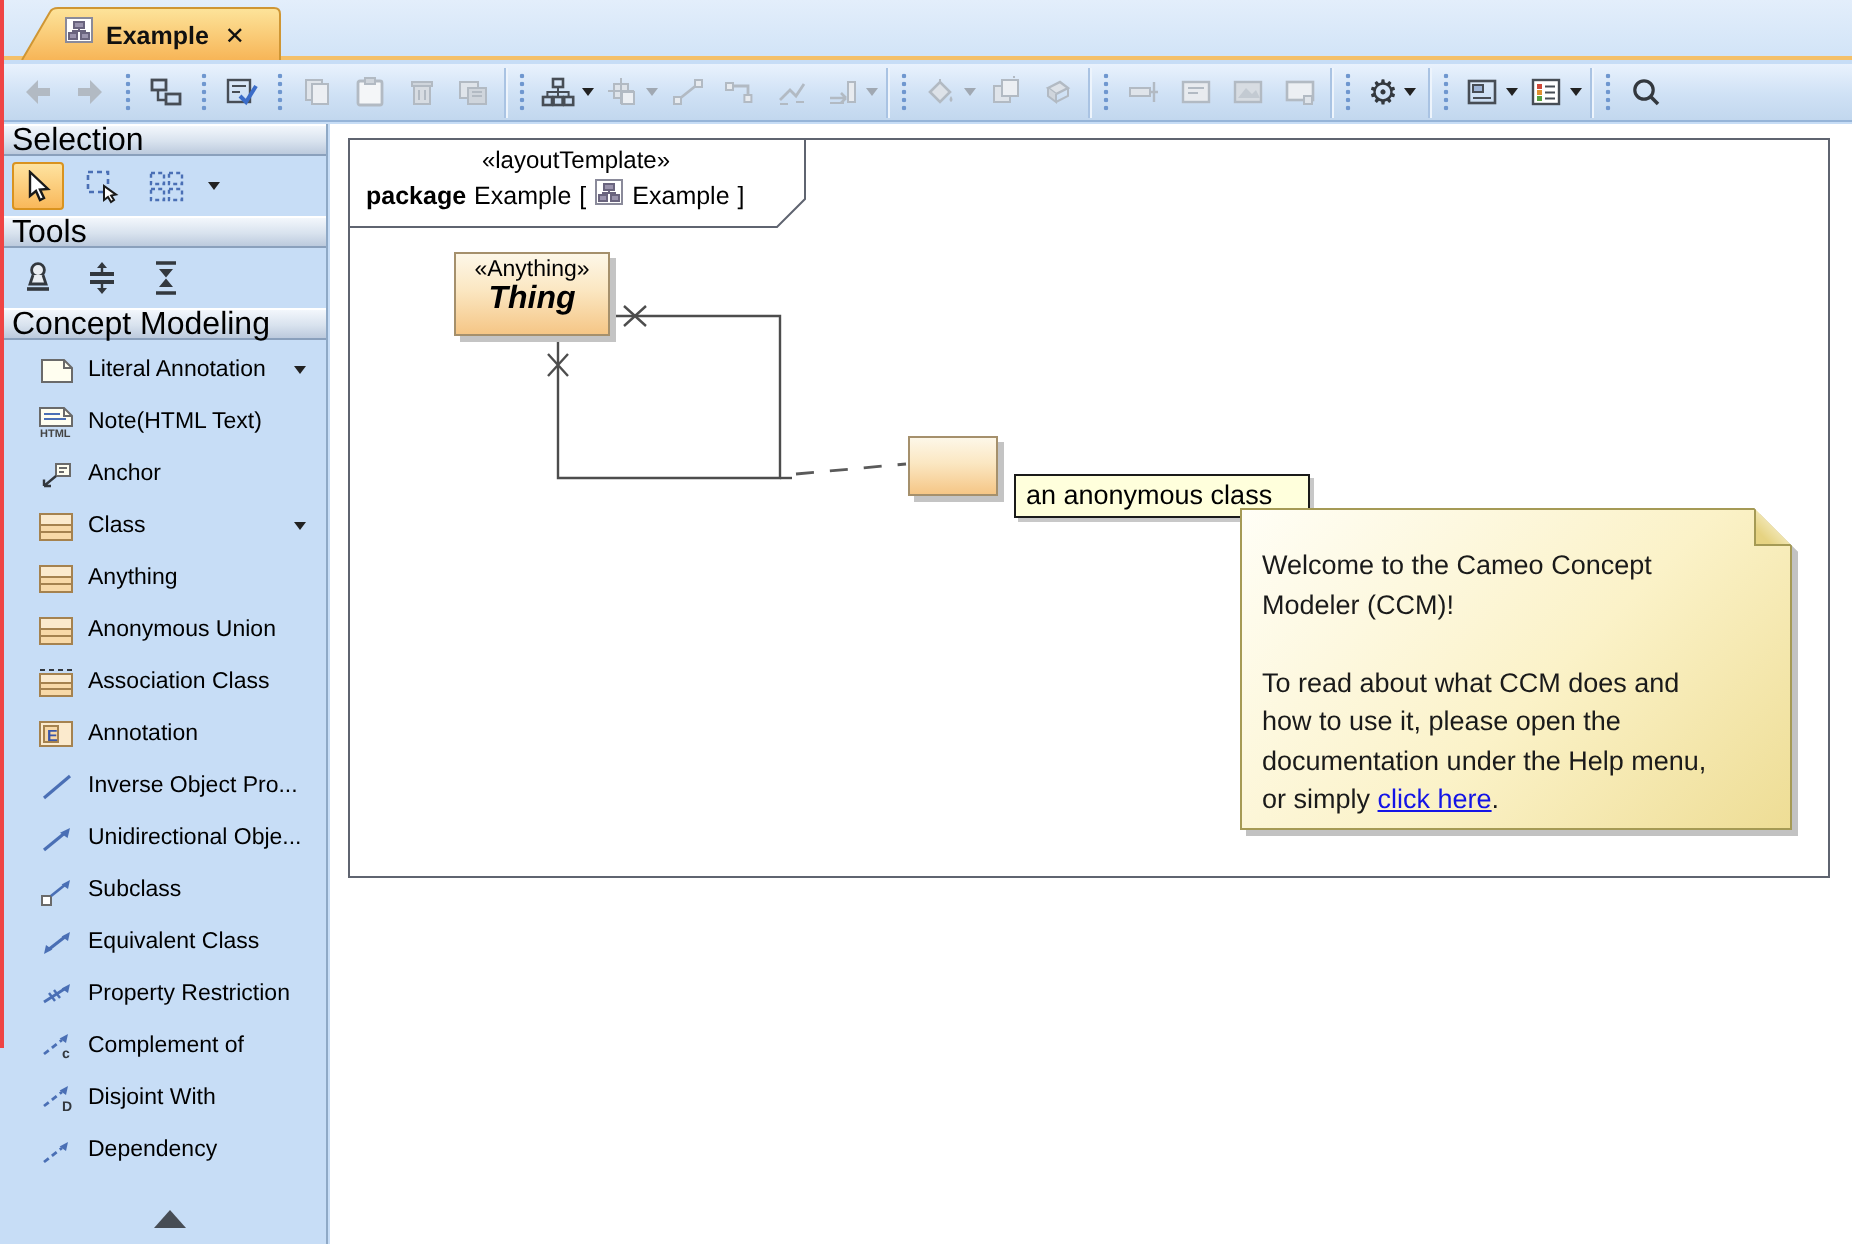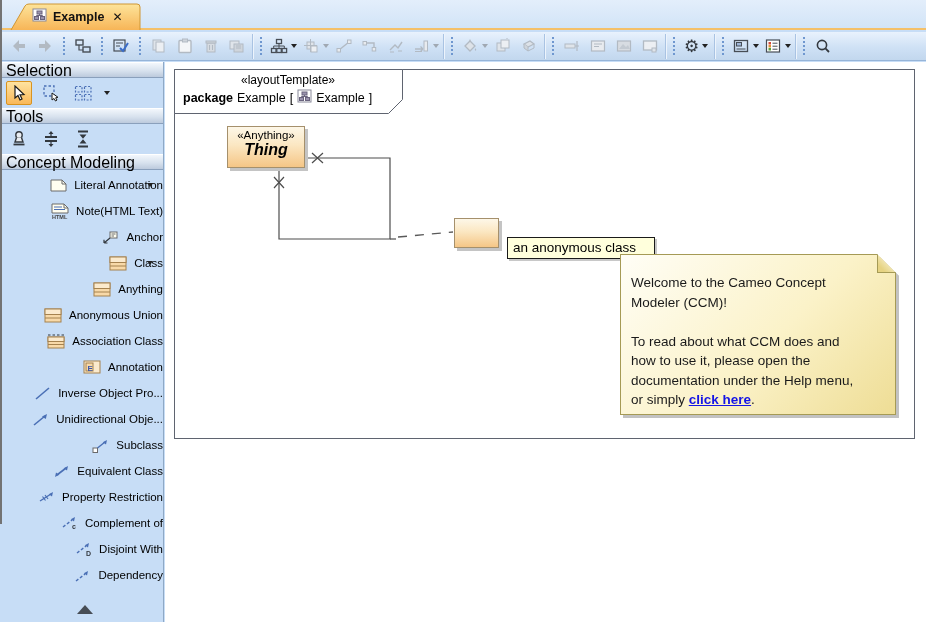--- a/index.html
+++ b/index.html
@@ -1,18 +1,18 @@
 <!DOCTYPE html>
 <html><head>
 <meta charset="utf-8">
 <style>
   * { margin:0; padding:0; box-sizing:border-box; }
   html,body { width:926px; height:622px; overflow:hidden;
     font-family:"Liberation Sans","DejaVu Sans",sans-serif; background:#c7ddf6; }
-  .app { position:relative; width:926px; height:524px; border-left:2px solid #737373; }
+  .app { position:relative; width:926px; height:524px; border-left:2px solid #ef4444; }
 
   
   .tabstrip { position:absolute; left:0; top:0; width:926px; height:30px;
     background:linear-gradient(180deg,#e3eefb,#d2e4f7); border-bottom:2px solid #f4c069; }
   .tab { position:absolute; left:8px; top:3px; width:132px; height:27px; }
   .tab svg.tabbg { position:absolute; left:0; top:0; }
   .tab-content { position:absolute; left:22px; top:5px; display:flex; align-items:center; gap:6px; }
   .tab-label { font-size:12.5px; font-weight:bold; color:#111; }
   .tab-close { font-size:12px; font-weight:bold; color:#111; cursor:pointer; margin-left:2px; }
 
@@ -38,21 +38,21 @@
   
   .sidebar { position:absolute; left:0; top:0; width:162px; height:560px;
     background:#c7ddf6; border-right:1px solid #8fa9c6; }
   .sec-header { height:16px; background:linear-gradient(180deg,#f3f7fc 0%,#d8e2ee 55%,#bccadd 100%);
     border-top:1px solid #fff; border-bottom:1px solid #8aa0bc; font-size:16px; color:#000;
     padding-left:4px; line-height:15px; }
   .toolrow { display:flex; align-items:center; gap:6px; padding:4px 4px; height:30px; }
   .toolbtn { width:26px; height:24px; display:flex; align-items:center; justify-content:center; border-radius:2px; }
   .toolbtn.selected { background:linear-gradient(180deg,#fee3a0,#f9b85a); border:1px solid #d9931f; }
   .cm-list { padding-top:2px; }
-  .cm-item { display:flex; align-items:center; height:26px; padding-left:16px; position:relative; cursor:default;justify-content:flex-end; }
+  .cm-item { display:flex; align-items:center; height:26px; padding-left:16px; position:relative; cursor:default; }
   .cm-item .iconbox { width:20px; height:18px; display:flex; align-items:center; justify-content:center; flex:0 0 20px; }
   .cm-item .lbl { font-size:11.5px; color:#000; margin-left:6px; white-space:nowrap; }
   .cm-item .caret { position:absolute; right:10px; }
   .scrollup { position:absolute; left:75px; bottom:8px; width:0; height:0;
     border-left:8px solid transparent; border-right:8px solid transparent; border-bottom:9px solid #474d55; cursor:pointer; }
 
   
   .canvas { position:absolute; left:163px; top:0; width:763px; height:560px; background:#fff; }
   .canvas svg.overlay { position:absolute; left:0; top:0; }
   .pkg-stereo { position:absolute; left:9px; top:11px; width:228px; text-align:center;
@@ -77,21 +77,21 @@
     filter:drop-shadow(3px 3px 0 #c2c2c2); }
   .note { position:absolute; inset:0; background:linear-gradient(135deg,#fffef6 0%,#fbf2c8 55%,#eedd95 100%);
     border:1px solid #a59a55;
     clip-path:polygon(0 0, calc(100% - 19px) 0, 100% 19px, 100% 100%, 0 100%); }
   .note-fold { position:absolute; right:0; top:0; width:19px; height:19px;
     background:linear-gradient(225deg,#fffef2 10%,#e6d382 80%);
     border-left:1px solid #a59a55; border-bottom:1px solid #a59a55;
     clip-path:polygon(0 0, 100% 100%, 0 100%); }
   .note-text { position:absolute; left:11px; top:19px; right:8px; font-size:13.5px; color:#1a1a1a; line-height:19.5px; }
   .note-text .blank { height:19.5px; }
-  .note-link { color:#1414e6; text-decoration:underline; cursor:pointer;font-weight:bold; }
+  .note-link { color:#1414e6; text-decoration:underline; cursor:pointer; }
 </style>
 </head>
 <body>
 
 <div class="app">
 
   <div class="tabstrip">
     <div class="tab">
       <svg class="tabbg" width="132" height="27">
         <defs>

